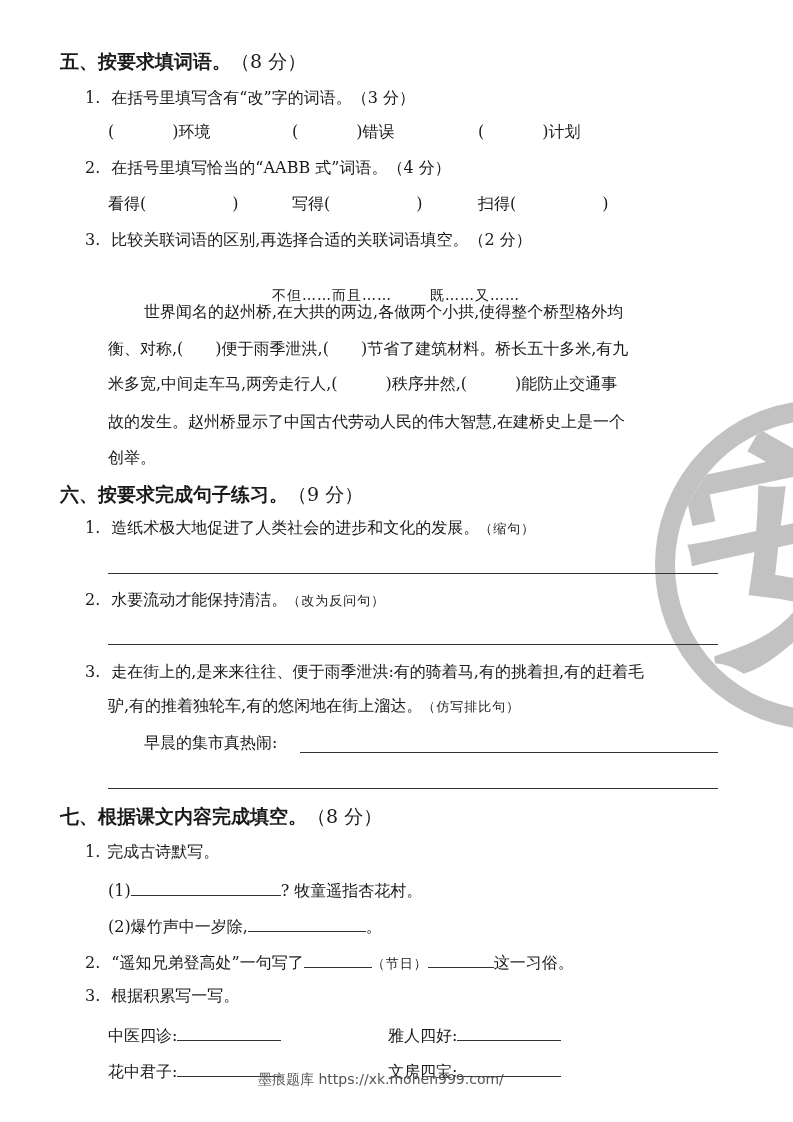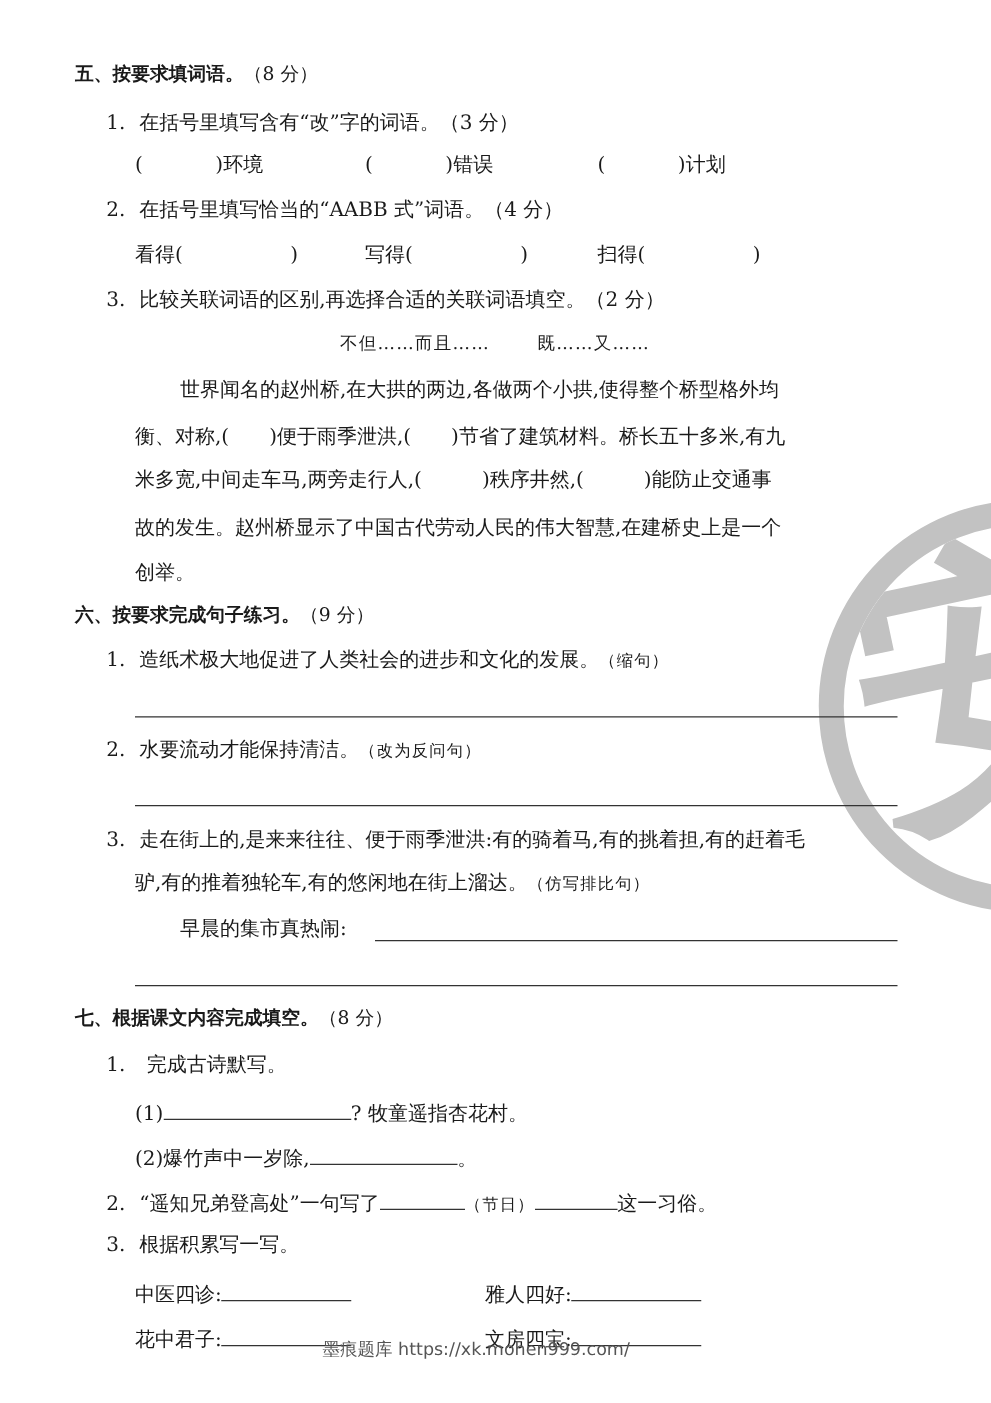--- a/index.html
+++ b/index.html
@@ -2,34 +2,34 @@
 <html><head>
 <meta charset="utf-8">
 <style>
   html, body { margin: 0; padding: 0; background: #ffffff; }
   body {
     width: 793px; height: 1122px; position: relative; overflow: hidden;
     font-family: "DejaVu Serif", "Liberation Serif", serif;
     color: #1a1a1a; font-size: 16px;
   }
   .abs { position: absolute; white-space: nowrap; line-height: 1; }
-  .sec-title { font-family: "DejaVu Sans", "Liberation Sans", sans-serif; font-weight: bold; font-size: 15px; }
+  .sec-title { font-family: "DejaVu Sans", "Liberation Sans", sans-serif; font-weight: bold; font-size: 19px; }
   .sec-title .score { font-weight: normal; font-family: "DejaVu Serif", serif; }
   .q { font-size: 16px; }
   .small { font-size: 13px; letter-spacing: 1px; }
   .line { position: absolute; height: 0; border-top: 1px solid #333; }
   .blank { display: inline-block; border-bottom: 1px solid #333; height: 16px; vertical-align: baseline; }
   .watermark {
     position: absolute; left: 655px; top: 400px; width: 330px; height: 330px;
     border: 20px solid #c2c2c2; border-radius: 50%; box-sizing: border-box;
     overflow: hidden;
   }
   .wm-glyph { position: absolute; color: #c2c2c2; font-family: "DejaVu Sans", sans-serif; font-weight: bold; font-size: 230px; left: 10px; top: 10px; line-height: 1; transform: rotate(-12deg); }
   .footer-wm { position: absolute; left: 258px; top: 1071px; font-family: "DejaVu Sans", "Liberation Sans", sans-serif; font-size: 14px; color: #555; white-space: nowrap; }
-  .center-words { font-size: 14px; letter-spacing: 1px; }
+  .center-words { font-size: 14px; letter-spacing: 1px; margin-top: 20px; }
 </style>
 </head>
 <body>
 
 <div class="watermark">
   <div class="wm-glyph">安</div>
 </div>
 
 <div class="abs sec-title" style="left:60px; top:52px;">
   <span>五、按要求填词语。</span><span class="score">（8 分）</span>
@@ -105,21 +105,21 @@
 <div class="abs q" style="left:144px; top:735px;">早晨的集市真热闹:</div>
 <div class="line" style="left:300px; top:752px; width:418px;"></div>
 <div class="line" style="left:108px; top:788px; width:610px;"></div>
 
 <div class="abs sec-title" style="left:60px; top:807px;">
   <span>七、根据课文内容完成填空。</span><span class="score">（8 分）</span>
 </div>
 
 <div class="abs q" style="left:85px; top:844px;">
   <span>1.</span>
-  <span style="margin-left:12px;">完成古诗默写。</span>
+  <span style="margin-left:2px;">完成古诗默写。</span>
 </div>
 
 <div class="abs q" style="left:108px; top:879px;">
   <span>(1)</span><span class="blank" style="width:150px;"></span><span>? 牧童遥指杏花村。</span>
 </div>
 <div class="abs q" style="left:108px; top:915px;">
   <span>(2)爆竹声中一岁除,</span><span class="blank" style="width:118px;"></span><span>。</span>
 </div>
 
 <div class="abs q" style="left:85px; top:951px;">

